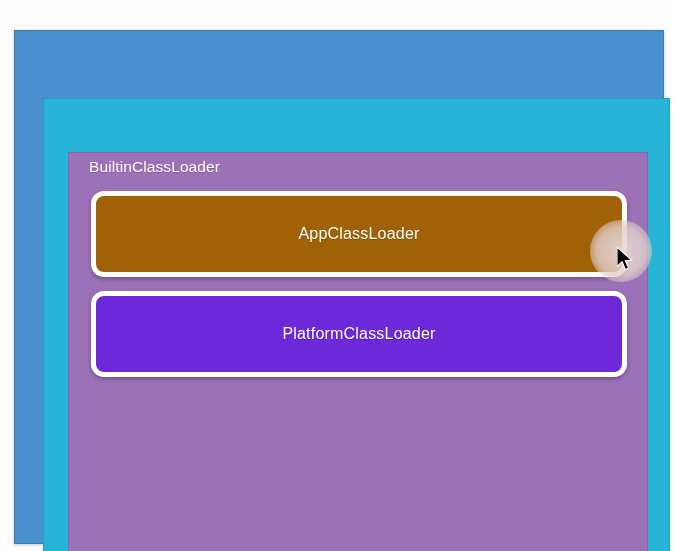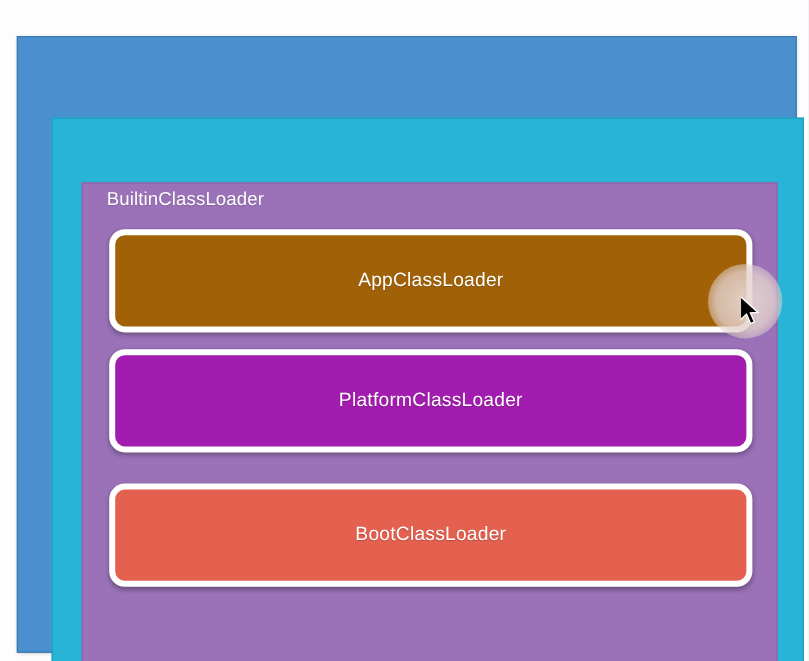--- a/index.html
+++ b/index.html
@@ -96,21 +96,21 @@
   }
   .pill span {
     color: #ffffff;
     font-size: 16px;
     letter-spacing: 0.2px;
     text-shadow: 0 1px 1px rgba(0,0,0,0.22);
     white-space: nowrap;
   }
 
   .pill-app      { top: 38px;  background: #a16207; }
-  .pill-platform { top: 138px; background: #a21caf; }
+  .pill-platform { top: 138px; background: #6d28d9; }
   .pill-boot     { top: 250px; background: #e4604f; }
 
   
   .click-halo {
     position: absolute;
     left: 590px;
     top: 220px;
     width: 62px;
     height: 62px;
     border-radius: 50%;
@@ -147,23 +147,20 @@
         <div class="box-label label-builtin">BuiltinClassLoader</div>
 
         <div class="pill pill-app">
           <span>AppClassLoader</span>
         </div>
 
         <div class="pill pill-platform">
           <span>PlatformClassLoader</span>
         </div>
 
-        <div class="pill pill-boot">
-          <span>BootClassLoader</span>
-        </div>
 
       </div>
     </div>
   </div>
 
   <div class="click-halo"></div>
 
   <div class="cursor">
     <svg width="20" height="26" viewBox="0 0 20 26">
       <polygon points="0,0 0,19.5 5.1,14.8 8.5,22.6 11.6,21.2 8.3,13.8 14.7,13.4" fill="#000000" stroke="#ffffff" stroke-width="1.1"></polygon>

